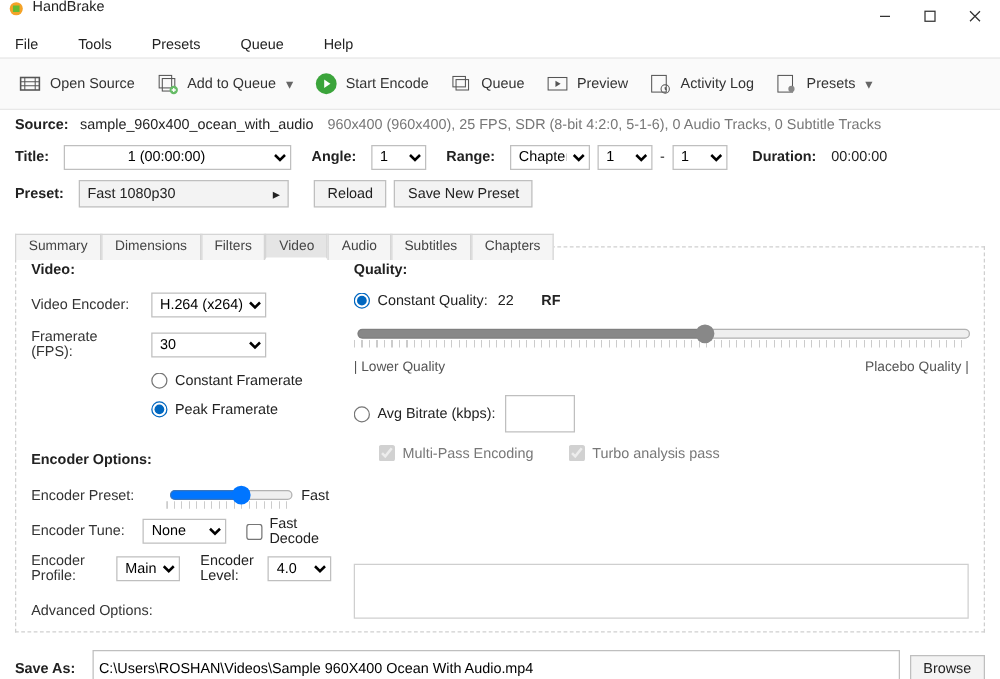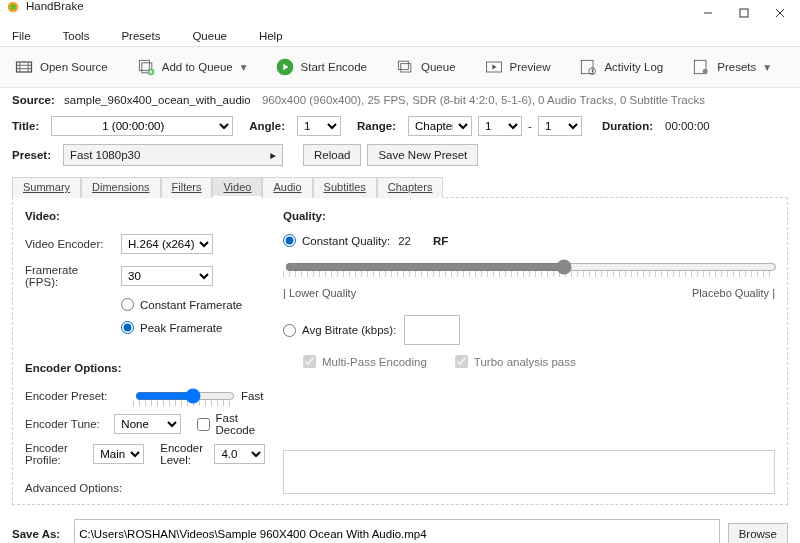--- a/index.html
+++ b/index.html
@@ -3,37 +3,37 @@
 <meta charset="utf-8">
 <style>
   * { box-sizing: border-box; font-family: "Segoe UI", Tahoma, sans-serif; }
   body { margin:0; background:#fff; font-size:11.5px; color:#222; width:800px; }
   .titlebar { display:flex; align-items:flex-start; height:26px; padding:0 2px 0 6px; background:#fff; }
   .titlebar .logo { width:14px; height:14px; margin-right:6px; }
   .titlebar .spacer { flex:1; }
   .winbtn { width:36px; height:26px; display:flex; align-items:center; justify-content:center; }
   .menubar { display:flex; gap:16px; padding:2px 4px; background:#fff; border-bottom:1px solid #e2e2e2;}
   .menubar .mitem { padding:2px 8px; }
-  .toolbar { display:flex; align-items:flex-start; padding:6px 8px; background:#fafafa; border-bottom:1px solid #e8e8e8; gap:16px;}
+  .toolbar { display:flex; align-items:flex-start; padding:6px 8px; background:#fafafa; border-bottom:1px solid #e8e8e8; gap:4px;}
   .tbtn { display:flex; align-items:center; gap:6px; padding:4px 6px; color:#333;}
   .tcaret { margin-left:2px; color:#666;}
   .ticon { width:20px; height:20px; display:inline-flex; align-items:center; justify-content:center;}
   .toolbar .big svg { width:20px; height:20px; }
   .section { padding:6px 12px; }
   .lbl { font-weight:600; margin-right:6px;}
   .srcinfo { color:#777; margin-left:8px;}
   .row { display:flex; align-items:center; gap:6px; padding:4px 12px; }
   select, input[type=text] { font: inherit; background:#fff; border:1px solid #bfbfbf; padding:14px 4px; height:20px;}
   select { padding:1px 2px; height:20px;}
   input[type=text] { height:20px;}
   .btn { background:#f3f3f3; border:1px solid #bfbfbf; padding:2px 10px; height:22px; display:inline-flex; align-items:center; cursor:default;}
-  .preset-sel { position:relative; width:220px; height:22px; background:#f3f3f3; border:1px solid #bfbfbf; display:flex; align-items:center; padding:0 18px 0 6px;}
+  .preset-sel { position:relative; width:168px; height:22px; background:#f3f3f3; border:1px solid #bfbfbf; display:flex; align-items:center; padding:0 18px 0 6px;}
   .preset-sel .tri { position:absolute; right:6px;}
   .tabs { display:flex; gap:0; margin:6px 12px 0 12px;}
-  .tab { border:1px solid #d5d5d5; border-bottom:none; background:#f5f5f5; padding:3px 10px; font-size:11px; color:#444; position:relative; top:1px;text-decoration:underline;}
+  .tab { border:1px solid #d5d5d5; border-bottom:none; background:#f5f5f5; padding:3px 10px; font-size:11px; color:#444; position:relative; top:11px;}
   .tab.active { background:#e5e5e5; border-bottom:2px solid #fff;}
   .panel { margin:0 12px 8px 12px; border:1px dashed #cfcfcf; padding:12px 12px 10px 12px; display:flex; gap:18px;}
   .col { display:flex; flex-direction:column; gap:10px;}
   .col.left { width:240px;}
   .col.right { flex:1;}
   .fh { font-weight:600; margin-bottom:2px;}
   .fieldrow { display:flex; align-items:center; gap:8px;}
   .fieldrow .flabel { width:88px; color:#333;}
   .radio { display:flex; align-items:center; gap:6px;}
   input[type=radio]{ accent-color:#0067c0; margin:0;}

